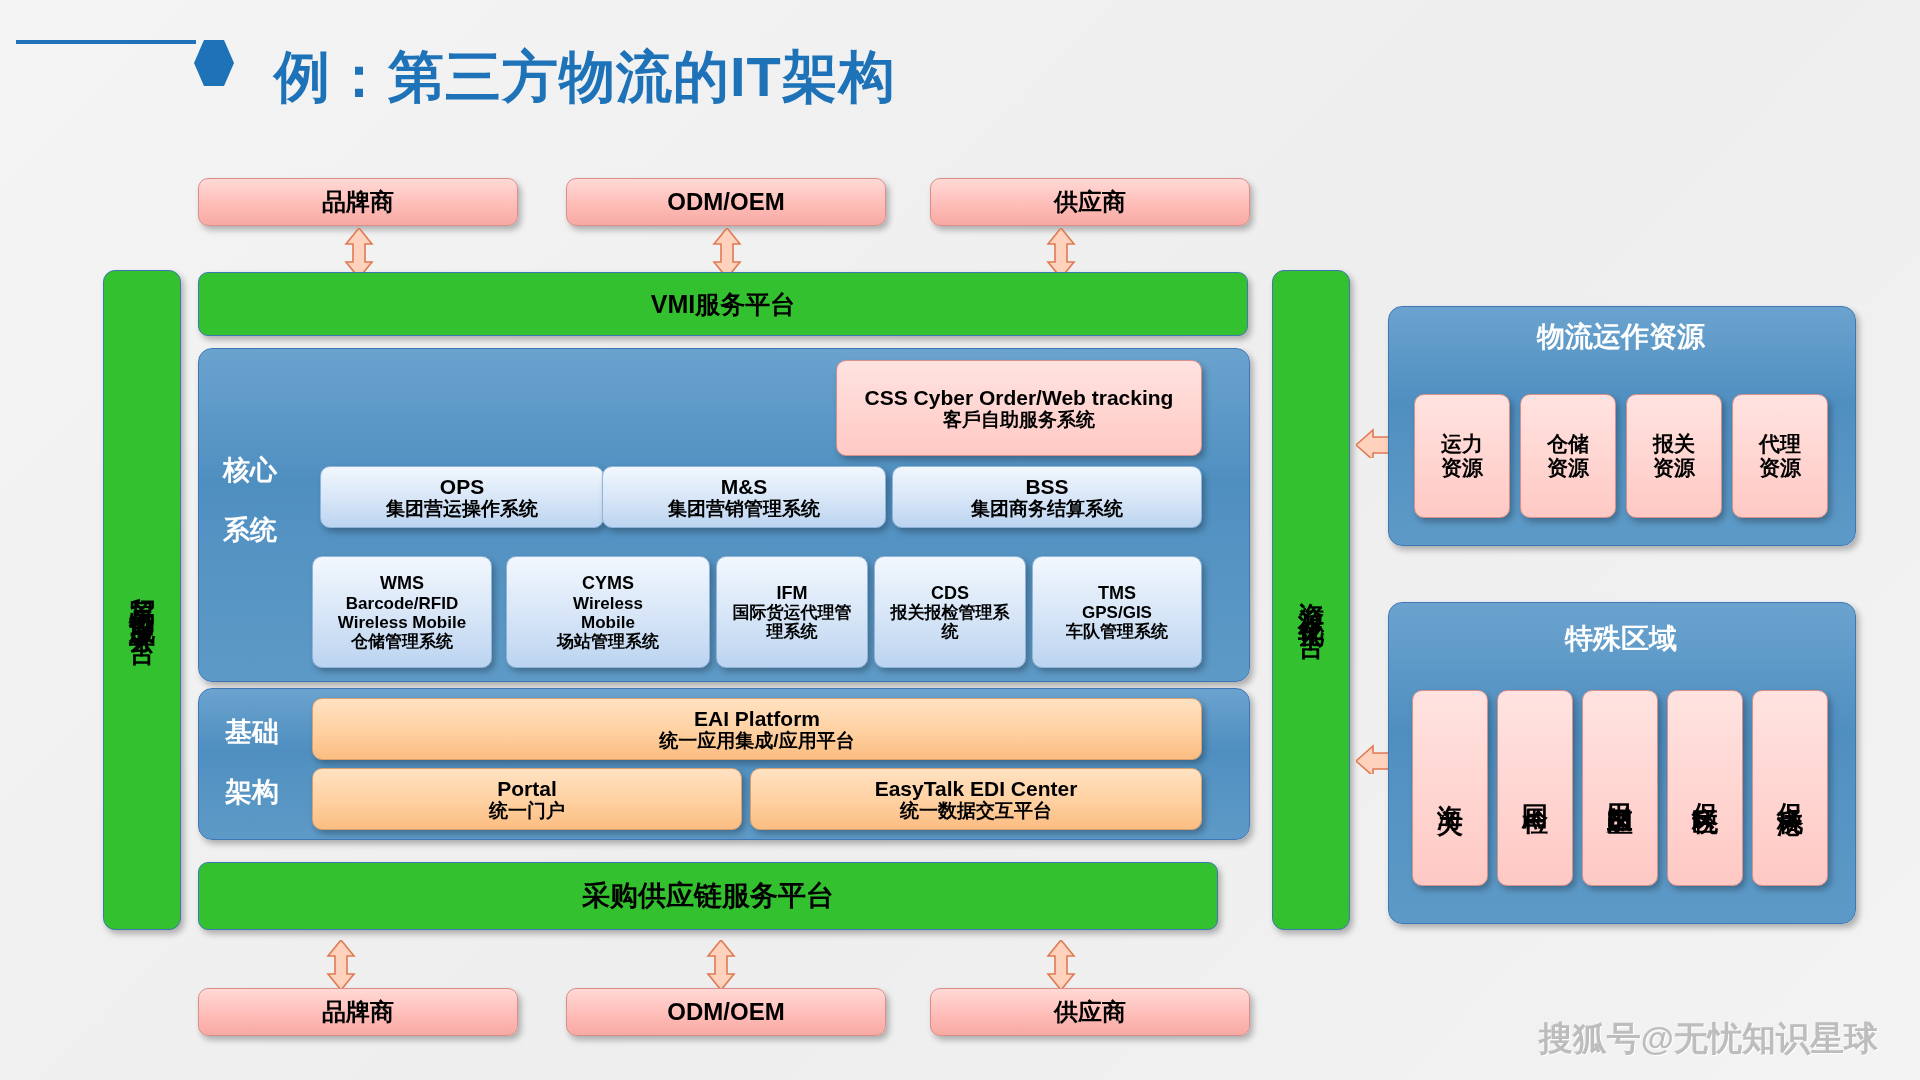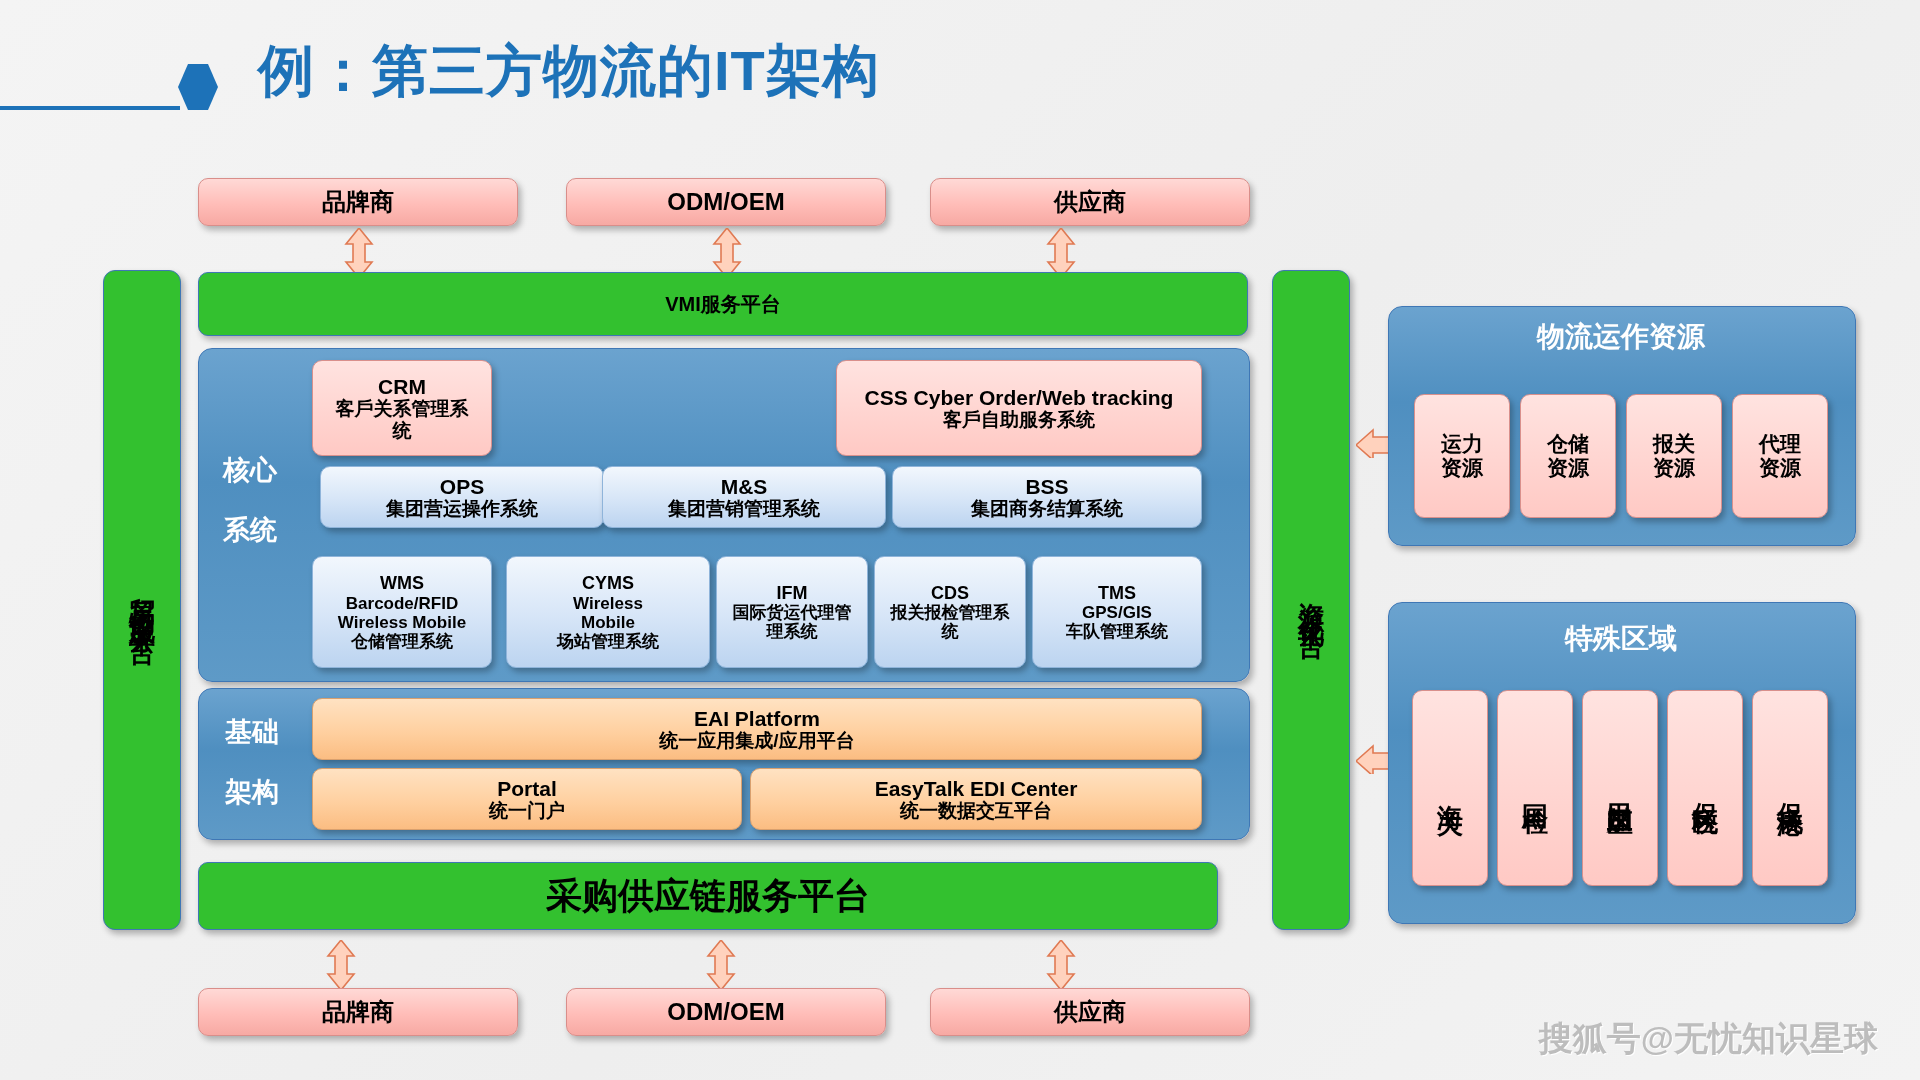--- a/index.html
+++ b/index.html
@@ -7,21 +7,21 @@
     width:1920px;height:1080px;
     background:#f2f2f2;
     font-family:"Liberation Sans","DejaVu Sans",sans-serif;
     overflow:hidden;
     position:relative;
   }
   .canvas{position:absolute;left:0;top:0;width:1920px;height:1080px;
     background:linear-gradient(135deg,#f4f4f4 0%,#eeeeee 55%,#f3f3f3 100%);}
 
   
-  .title-row{position:absolute;left:0;top:40px;width:1000px;height:70px;display:flex;align-items:flex-end;}
+  .title-row{position:absolute;left:16px;top:40px;width:1000px;height:70px;display:flex;align-items:flex-start;}
   .title-line{width:180px;height:4px;background:#1d72b8;margin-left:0;}
   .title-hex{width:40px;height:46px;background:#1d72b8;
     clip-path:polygon(25% 0%,75% 0%,100% 50%,75% 100%,25% 100%,0% 50%);margin-left:-2px;}
   .title-text{margin-left:40px;font-size:56px;font-weight:bold;color:#1d72b8;white-space:nowrap;letter-spacing:1px;}
 
   
   .box{position:absolute;box-sizing:border-box;display:flex;align-items:center;justify-content:center;
        text-align:center;border-radius:10px;line-height:1.12;}
   .shadow{box-shadow:3px 4px 6px rgba(0,0,0,.28);}
 
@@ -74,32 +74,26 @@
     <polygon points="15,0 28,16 21,16 21,34 28,34 15,50 2,34 9,34 9,16 2,16" fill="#ffd2bd" stroke="#e07a53" stroke-width="1.6"></polygon>
   </svg>
   <svg class="arrow-v" style="left:1046px;top:228px;" width="30" height="50">
     <polygon points="15,0 28,16 21,16 21,34 28,34 15,50 2,34 9,34 9,16 2,16" fill="#ffd2bd" stroke="#e07a53" stroke-width="1.6"></polygon>
   </svg>
 
   <div class="box green shadow" style="left:103px;top:270px;width:78px;height:660px;border-radius:12px;">
     <div class="vtext" style="font-size:26px;">贸易物流服务平台</div>
   </div>
 
-  <div class="box green shadow" style="left:198px;top:272px;width:1050px;height:64px;font-size:20px;">VMI服务平台</div>
+  <div class="box green shadow" style="left:198px;top:272px;width:1050px;height:64px;font-size:25px;">VMI服务平台</div>
 
   <div class="blue-panel shadow" style="position:absolute;left:198px;top:348px;width:1050px;height:332px;"></div>
   <div style="position:absolute;left:214px;top:452px;width:72px;text-align:center;font-size:27px;" class="white-label">核心</div>
   <div style="position:absolute;left:214px;top:512px;width:72px;text-align:center;font-size:27px;" class="white-label">系统</div>
 
-  <div class="box pink-lite shadow" style="left:312px;top:360px;width:180px;height:96px;">
-    <div class="bx-in">
-      <span class="l1">CRM</span>
-      <span class="l2" style="max-width:150px;">客戶关系管理系统</span>
-    </div>
-  </div>
   <div class="box pink-lite shadow" style="left:836px;top:360px;width:366px;height:96px;">
     <div class="bx-in">
       <span class="l1" style="max-width:344px;">CSS Cyber Order/Web tracking</span>
       <span class="l2">客戶自助服务系统</span>
     </div>
   </div>
 
   <div class="box blue-box shadow" style="left:320px;top:466px;width:284px;height:62px;">
     <div class="bx-in">
       <span class="l1">OPS</span>
@@ -169,21 +163,21 @@
       <span class="l2">统一门户</span>
     </div>
   </div>
   <div class="box orange shadow" style="left:750px;top:768px;width:452px;height:62px;">
     <div class="bx-in">
       <span class="l1">EasyTalk EDI Center</span>
       <span class="l2">统一数据交互平台</span>
     </div>
   </div>
 
-  <div class="box green shadow" style="left:198px;top:862px;width:1020px;height:68px;font-size:36px;">采购供应链服务平台</div>
+  <div class="box green shadow" style="left:198px;top:862px;width:1020px;height:68px;font-size:28px;">采购供应链服务平台</div>
 
   <svg class="arrow-v" style="left:326px;top:940px;" width="30" height="50">
     <polygon points="15,0 28,16 21,16 21,34 28,34 15,50 2,34 9,34 9,16 2,16" fill="#ffd2bd" stroke="#e07a53" stroke-width="1.6"></polygon>
   </svg>
   <svg class="arrow-v" style="left:706px;top:940px;" width="30" height="50">
     <polygon points="15,0 28,16 21,16 21,34 28,34 15,50 2,34 9,34 9,16 2,16" fill="#ffd2bd" stroke="#e07a53" stroke-width="1.6"></polygon>
   </svg>
   <svg class="arrow-v" style="left:1046px;top:940px;" width="30" height="50">
     <polygon points="15,0 28,16 21,16 21,34 28,34 15,50 2,34 9,34 9,16 2,16" fill="#ffd2bd" stroke="#e07a53" stroke-width="1.6"></polygon>
   </svg>

